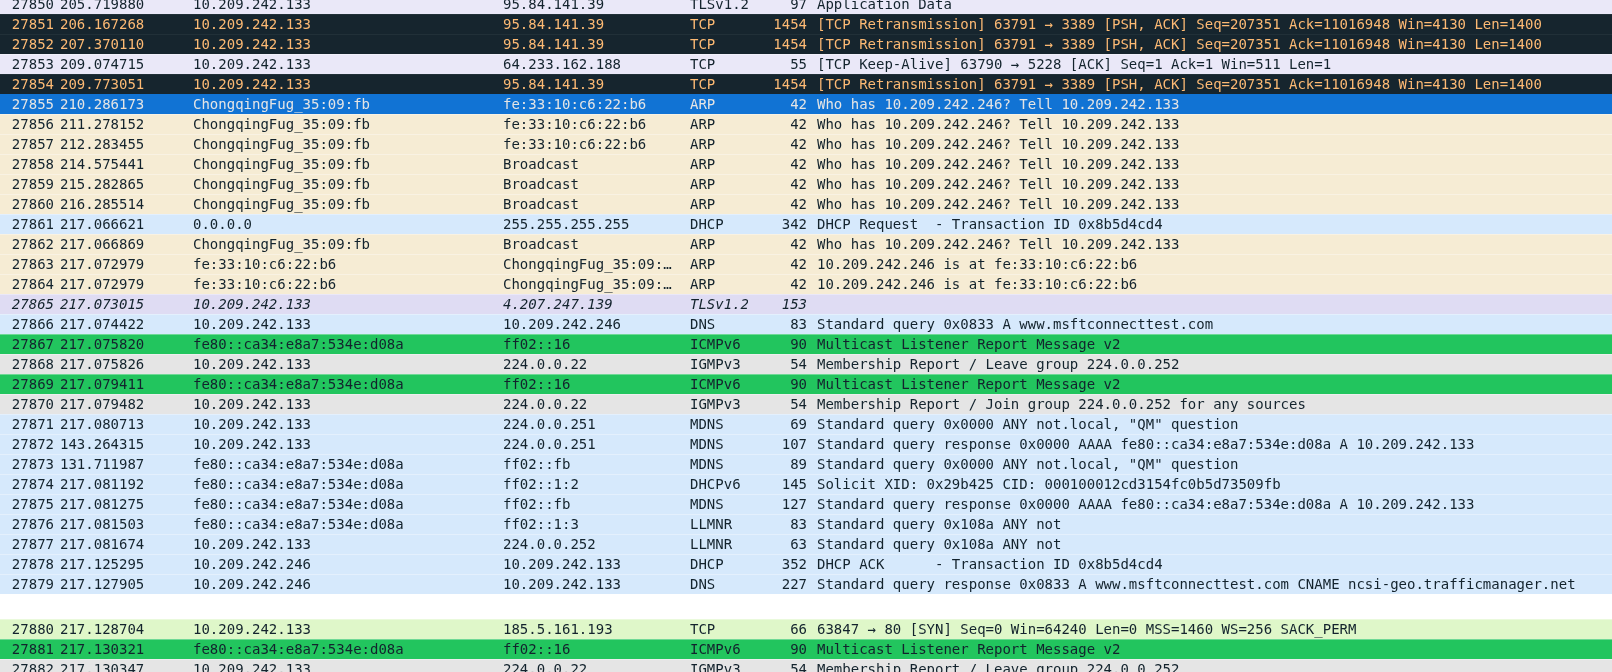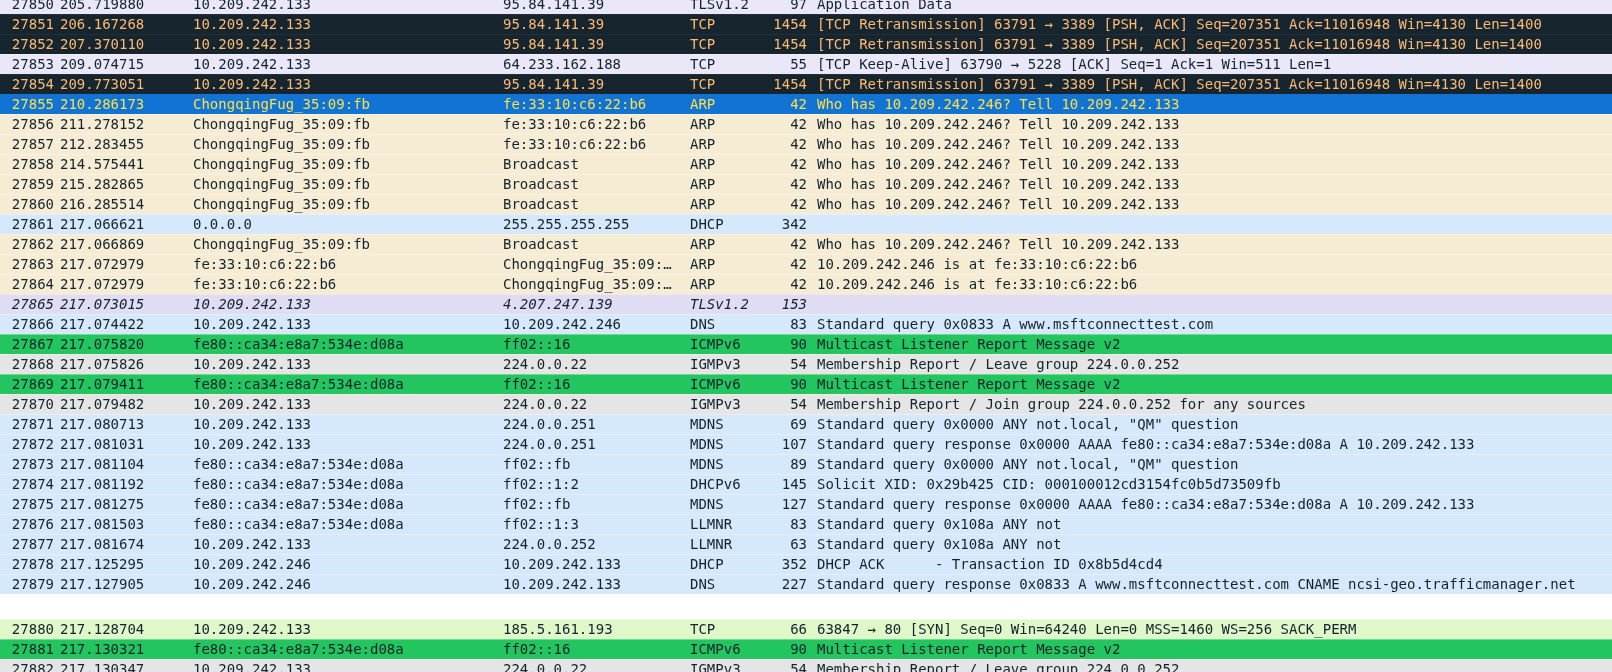--- a/index.html
+++ b/index.html
@@ -32,21 +32,21 @@
   .c-time  { left: 60px;  width: 130px; }
   .c-src   { left: 193px; width: 306px; }
   .c-dst   { left: 503px; width: 184px; }
   .c-proto { left: 690px; width: 58px; }
   .c-len   { left: 745px; width: 62px; text-align: right; }
   .c-info  { left: 817px; width: 795px; }
   
   .row--tcp      { background: #eae8f8; }
   .row--tls      { background: #dfdcf3; font-style: italic; }
   .row--bad-tcp  { background: #16252e; color: #fdba74; box-shadow: inset 0 1px 0 rgba(255,255,255,0.05); }
-  .row--selected { background: #1173d4; color: #fde047; box-shadow: none; }
+  .row--selected { background: #1173d4; color: #e5e5e5; box-shadow: none; }
   .row--arp      { background: #f6ecd4; }
   .row--udp      { background: #d6e9fc; }
   .row--icmp     { background: #22c55e; }
   .row--igmp     { background: #e5e5e5; }
   .row--syn      { background: #dff7c9; margin-top: 25px; }
 </style>
 </head>
 <body>
 
 <div class="packet-list">
@@ -149,20 +149,21 @@
     <span class="c c-len">42</span>
     <span class="c c-info">Who has 10.209.242.246? Tell 10.209.242.133</span>
   </div>
     <div class="row row--udp">
     <span class="c c-no">27861</span>
     <span class="c c-time">217.066621</span>
     <span class="c c-src">0.0.0.0</span>
     <span class="c c-dst">255.255.255.255</span>
     <span class="c c-proto">DHCP</span>
     <span class="c c-len">342</span>
+    <span class="c c-info">DHCP Request  - Transaction ID 0x8b5d4cd4</span>
   </div>
     <div class="row row--arp">
     <span class="c c-no">27862</span>
     <span class="c c-time">217.066869</span>
     <span class="c c-src">ChongqingFug_35:09:fb</span>
     <span class="c c-dst">Broadcast</span>
     <span class="c c-proto">ARP</span>
     <span class="c c-len">42</span>
     <span class="c c-info">Who has 10.209.242.246? Tell 10.209.242.133</span>
   </div>
@@ -241,30 +242,30 @@
     <span class="c c-no">27871</span>
     <span class="c c-time">217.080713</span>
     <span class="c c-src">10.209.242.133</span>
     <span class="c c-dst">224.0.0.251</span>
     <span class="c c-proto">MDNS</span>
     <span class="c c-len">69</span>
     <span class="c c-info">Standard query 0x0000 ANY not.local, "QM" question</span>
   </div>
     <div class="row row--udp">
     <span class="c c-no">27872</span>
-    <span class="c c-time">217.081031</span>
+    <span class="c c-time">143.264315</span>
     <span class="c c-src">10.209.242.133</span>
     <span class="c c-dst">224.0.0.251</span>
     <span class="c c-proto">MDNS</span>
     <span class="c c-len">107</span>
     <span class="c c-info">Standard query response 0x0000 AAAA fe80::ca34:e8a7:534e:d08a A 10.209.242.133</span>
   </div>
     <div class="row row--udp">
     <span class="c c-no">27873</span>
-    <span class="c c-time">217.081104</span>
+    <span class="c c-time">131.711987</span>
     <span class="c c-src">fe80::ca34:e8a7:534e:d08a</span>
     <span class="c c-dst">ff02::fb</span>
     <span class="c c-proto">MDNS</span>
     <span class="c c-len">89</span>
     <span class="c c-info">Standard query 0x0000 ANY not.local, "QM" question</span>
   </div>
     <div class="row row--udp">
     <span class="c c-no">27874</span>
     <span class="c c-time">217.081192</span>
     <span class="c c-src">fe80::ca34:e8a7:534e:d08a</span>

